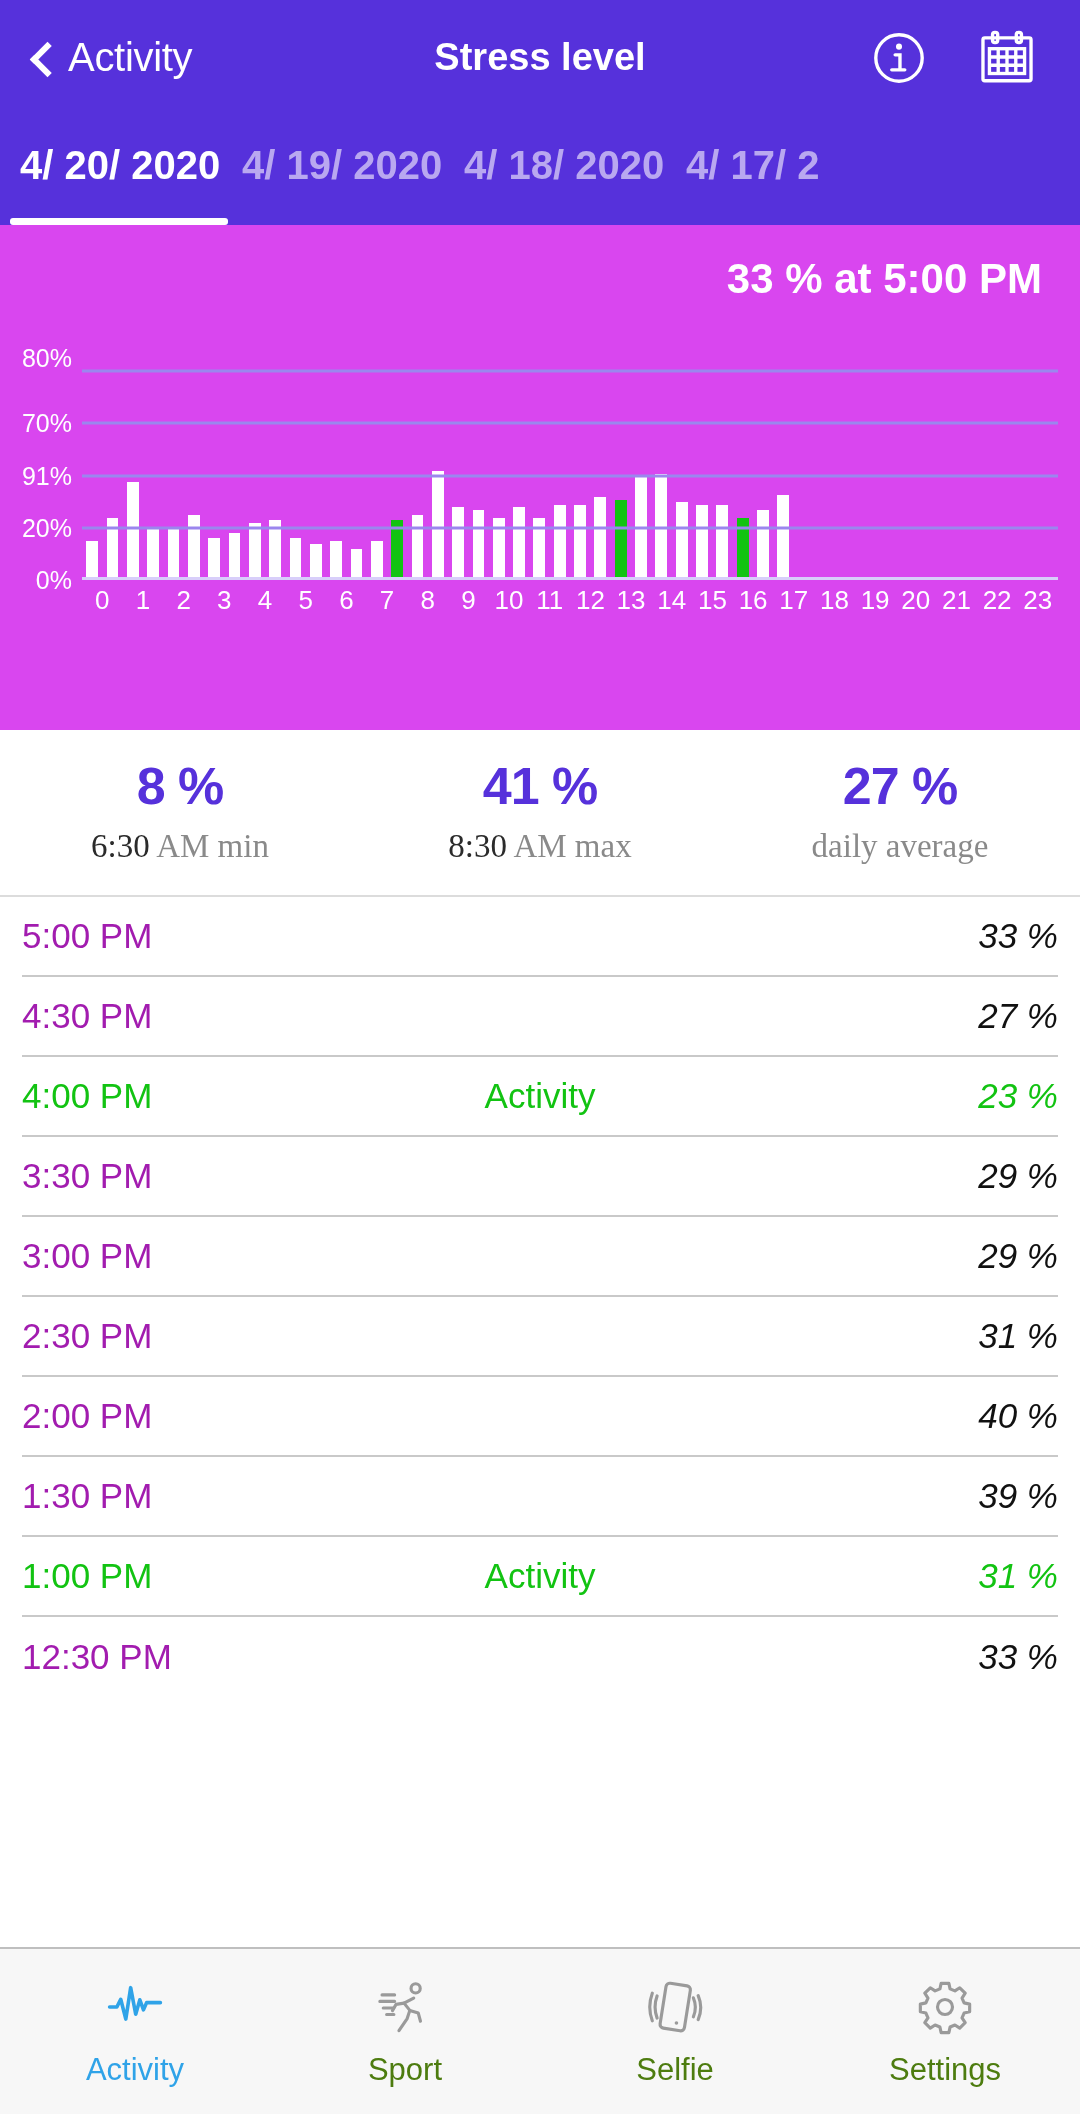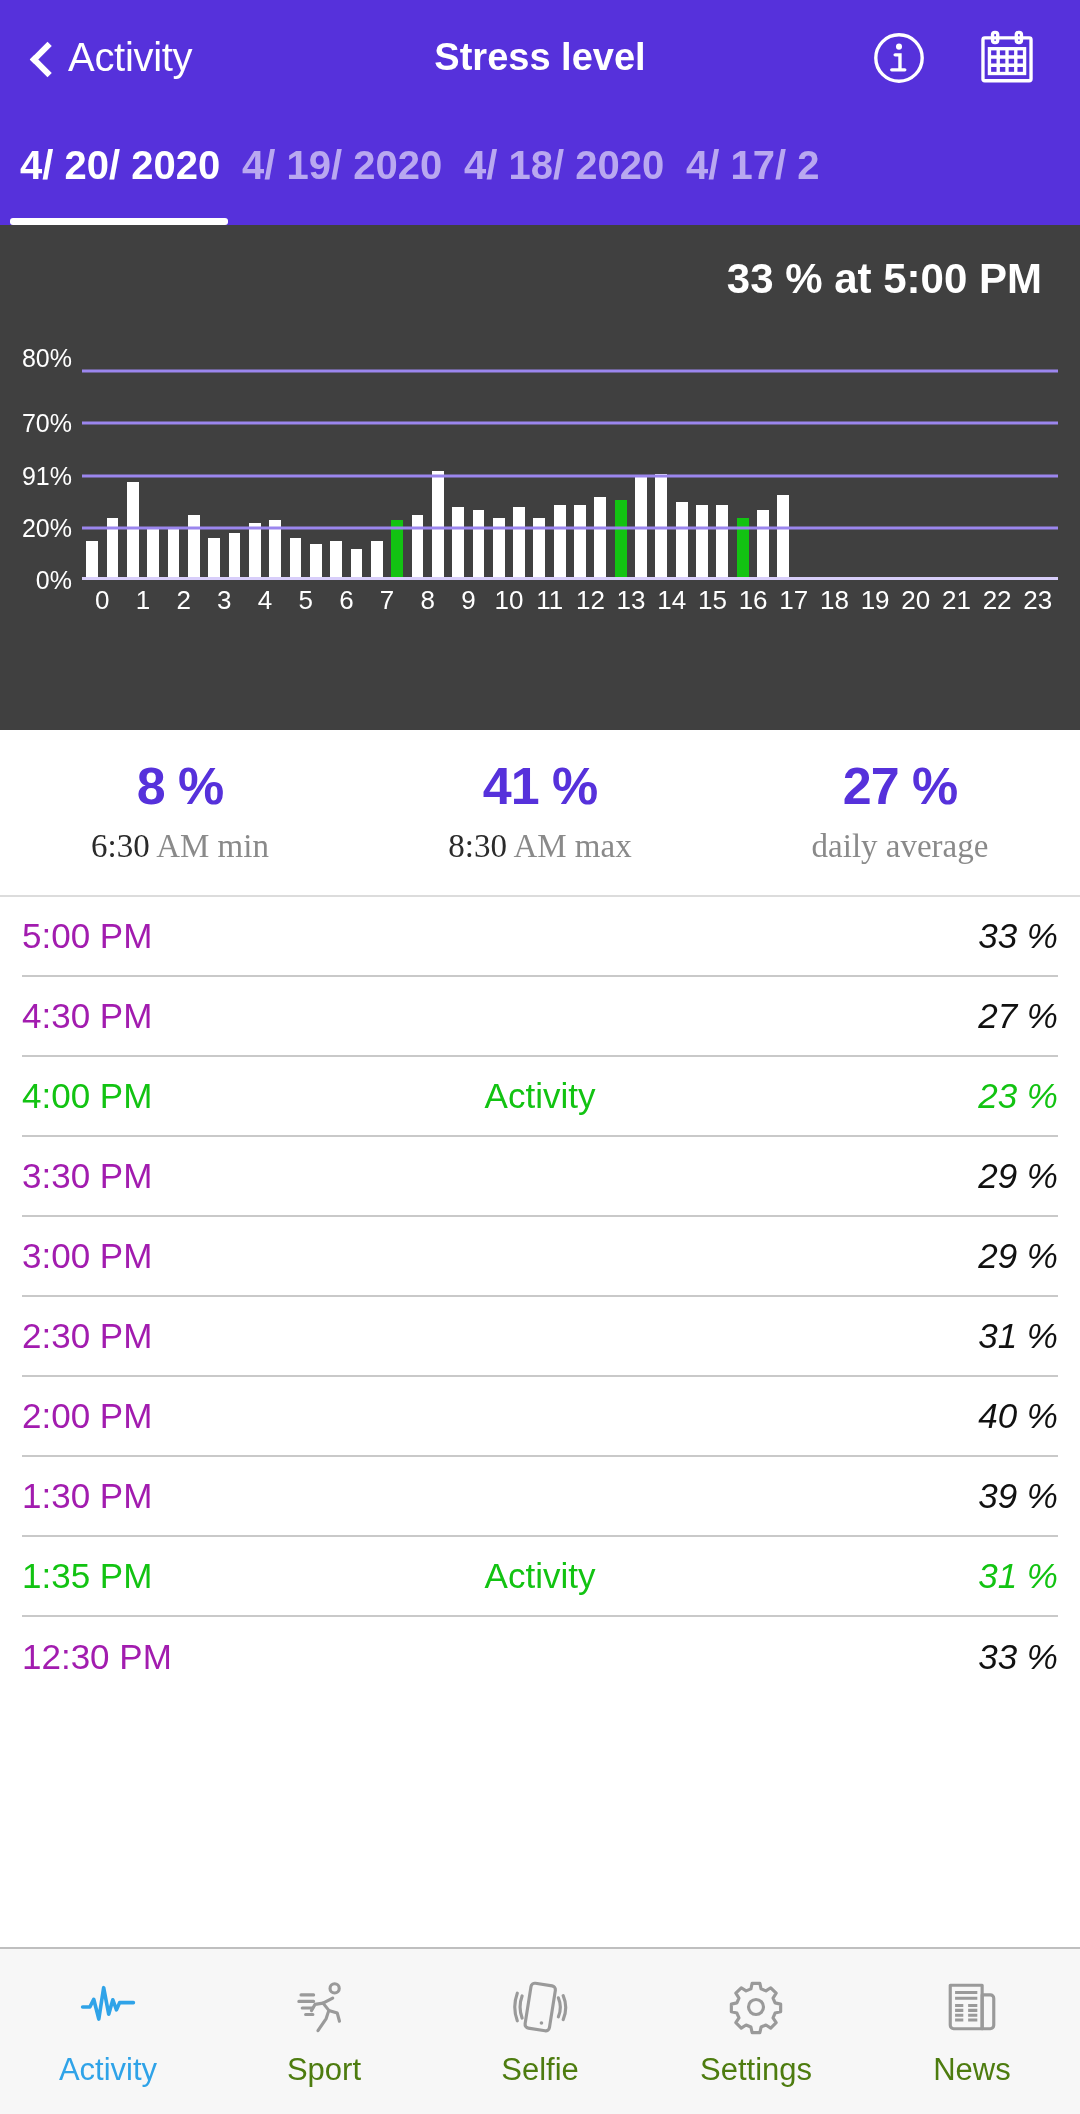--- a/index.html
+++ b/index.html
@@ -50,21 +50,21 @@
     flex:none; width:222px; text-align:left;
   }
   .date-tab.active { color:#ffffff; }
   .tab-underline {
     position:absolute; bottom:0; left:10px;
     width:218px; height:7px; background:#fff; border-radius:3px;
   }
 
   
   .chart-panel {
-    background:#404040; height:505px;
+    background:#d946ef; height:505px;
     position:relative; padding:0;
   }
   .chart-readout {
     text-align:right; color:#fff;
     font-size:42px; font-weight:700;
     padding:30px 38px 0 0;
   }
   .plot {
     position:absolute; left:0; right:0;
     top:120px; height:300px;
@@ -435,21 +435,21 @@
       <div class="time">2:00 PM</div>
       <div class="mid"></div>
       <div class="val">40 %</div>
     </div>
     <div class="row">
       <div class="time">1:30 PM</div>
       <div class="mid"></div>
       <div class="val">39 %</div>
     </div>
     <div class="row activity">
-      <div class="time">1:35 PM</div>
+      <div class="time">1:00 PM</div>
       <div class="mid">Activity</div>
       <div class="val">31 %</div>
     </div>
     <div class="row">
       <div class="time">12:30 PM</div>
       <div class="mid"></div>
       <div class="val">33 %</div>
     </div>
   </div>
 
@@ -489,25 +489,13 @@
     </div>
     <div class="tab">
       <span class="tab-ico">
         <svg width="58" height="58" viewBox="0 0 24 24" fill="none" stroke="#9A9A9A" stroke-width="1.3" stroke-linejoin="round">
           <path d="M13.6 2.2h-3.2l-.5 2.3-2 .85-2-1.3-2.25 2.25 1.3 2-.85 2-2.3.5v3.2l2.3.5.85 2-1.3 2 2.25 2.25 2-1.3 2 .85.5 2.3h3.2l.5-2.3 2-.85 2 1.3 2.25-2.25-1.3-2 .85-2 2.3-.5v-3.2l-2.3-.5-.85-2 1.3-2-2.25-2.25-2 1.3-2-.85z"></path>
           <circle cx="12" cy="12" r="3.1"></circle>
         </svg>
       </span>
       <span class="tab-label">Settings</span>
     </div>
-    <div class="tab">
-      <span class="tab-ico">
-        <svg width="58" height="58" viewBox="0 0 24 24" fill="none" stroke="#9A9A9A" stroke-width="1.3" stroke-linejoin="round">
-          <path d="M3 3h13.2v18H4.4A1.4 1.4 0 013 19.6z"></path>
-          <path d="M16.2 7h3.4a1.4 1.4 0 011.4 1.4v11.2a1.4 1.4 0 01-1.4 1.4h-3.4z"></path>
-          <path d="M5 6h9.2M5 8.4h9.2"></path>
-          <path d="M5 11.4h3.4M5 13.4h3.4M5 15.4h3.4M5 17.4h3.4"></path>
-          <path d="M10.4 11.4h3.8M10.4 13.4h3.8M10.4 15.4h3.8M10.4 17.4h3.8"></path>
-        </svg>
-      </span>
-      <span class="tab-label">News</span>
-    </div>
   </div>
 
 </body></html>

